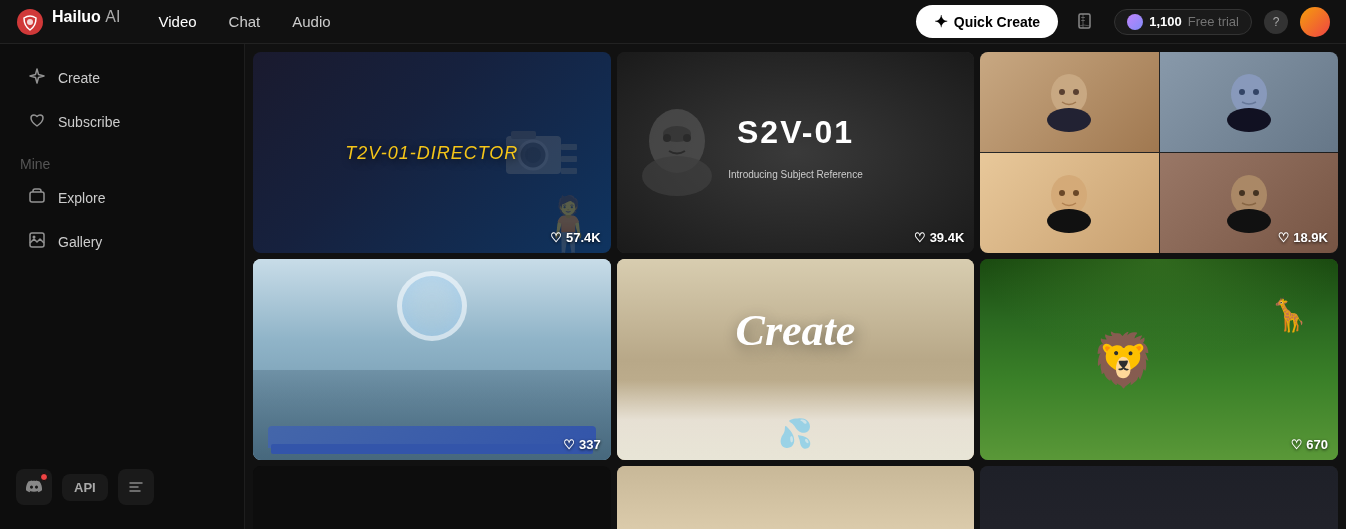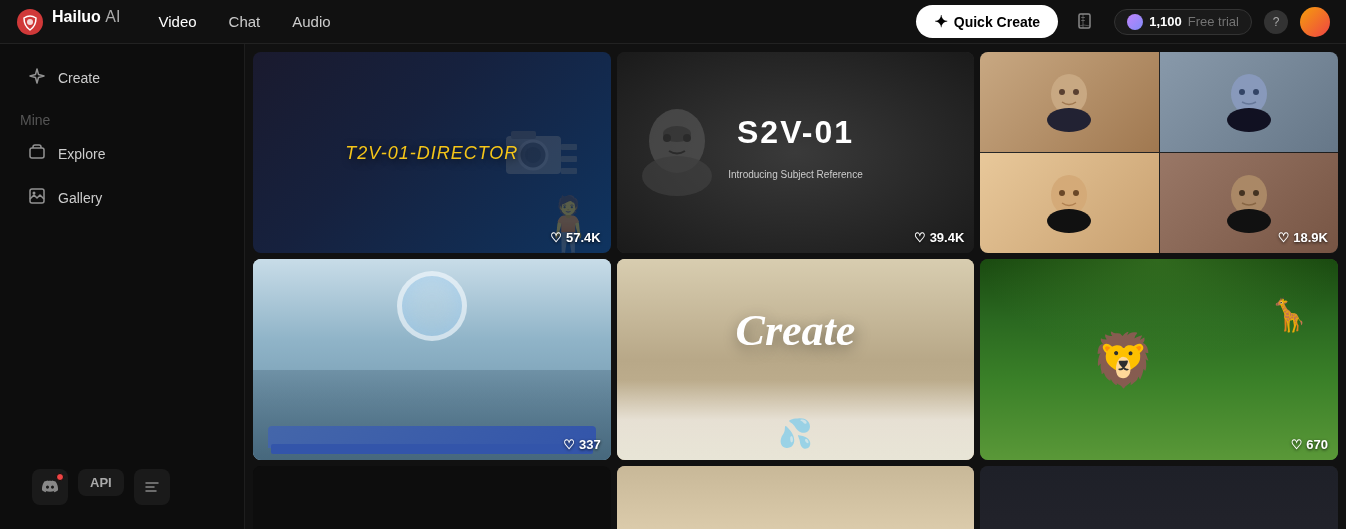--- a/index.html
+++ b/index.html
@@ -157,23 +157,23 @@
     .sidebar-section-label {
       padding: 12px 20px 4px;
       font-size: 14px;
       color: #555;
       text-transform: none;
       letter-spacing: 0;
     }
     .sidebar-bottom {
       margin-top: auto;
       display: flex;
-      align-items: flex-start;
+      align-items: center;
       gap: 10px;
-      padding: 12px 32px;
+      padding: 12px 16px;
     }
     .bottom-icon-btn {
       width: 36px;
       height: 36px;
       border-radius: 8px;
       background: #1a1a1a;
       display: flex;
       align-items: center;
       justify-content: center;
       cursor: pointer;
@@ -386,20 +386,28 @@
 
     <div class="sidebar-item">
       <span class="sidebar-icon">
         <svg width="18" height="18" viewBox="0 0 18 18" fill="none">
             <path d="M9 2L10.5 7.5L16 9L10.5 10.5L9 16L7.5 10.5L2 9L7.5 7.5L9 2Z" stroke="#aaa" stroke-width="1.5" stroke-linejoin="round" fill="none"></path>
           </svg>
       </span>
       <span>Create</span>
     </div>
 
+    <div class="sidebar-item">
+      <span class="sidebar-icon">
+        <svg width="18" height="18" viewBox="0 0 18 18" fill="none">
+            <path d="M9 15C9 15 3 11 3 7C3 5.3 4.3 4 6 4C7.2 4 8.2 4.7 9 5.5C9.8 4.7 10.8 4 12 4C13.7 4 15 5.3 15 7C15 11 9 15 9 15Z" stroke="#aaa" stroke-width="1.5" fill="none" stroke-linejoin="round"></path>
+          </svg>
+      </span>
+      <span>Subscribe</span>
+    </div>
 
     <div class="sidebar-section-label">Mine</div>
 
     <div class="sidebar-item">
       <span class="sidebar-icon">
         <svg width="18" height="18" viewBox="0 0 18 18" fill="none">
             <rect x="2" y="5" width="14" height="10" rx="2" stroke="#aaa" stroke-width="1.5" fill="none"></rect>
             <path d="M5 5V4C5 3 6 2 7 2H11C12 2 13 3 13 4V5" stroke="#aaa" stroke-width="1.5" fill="none"></path>
           </svg>
       </span>

